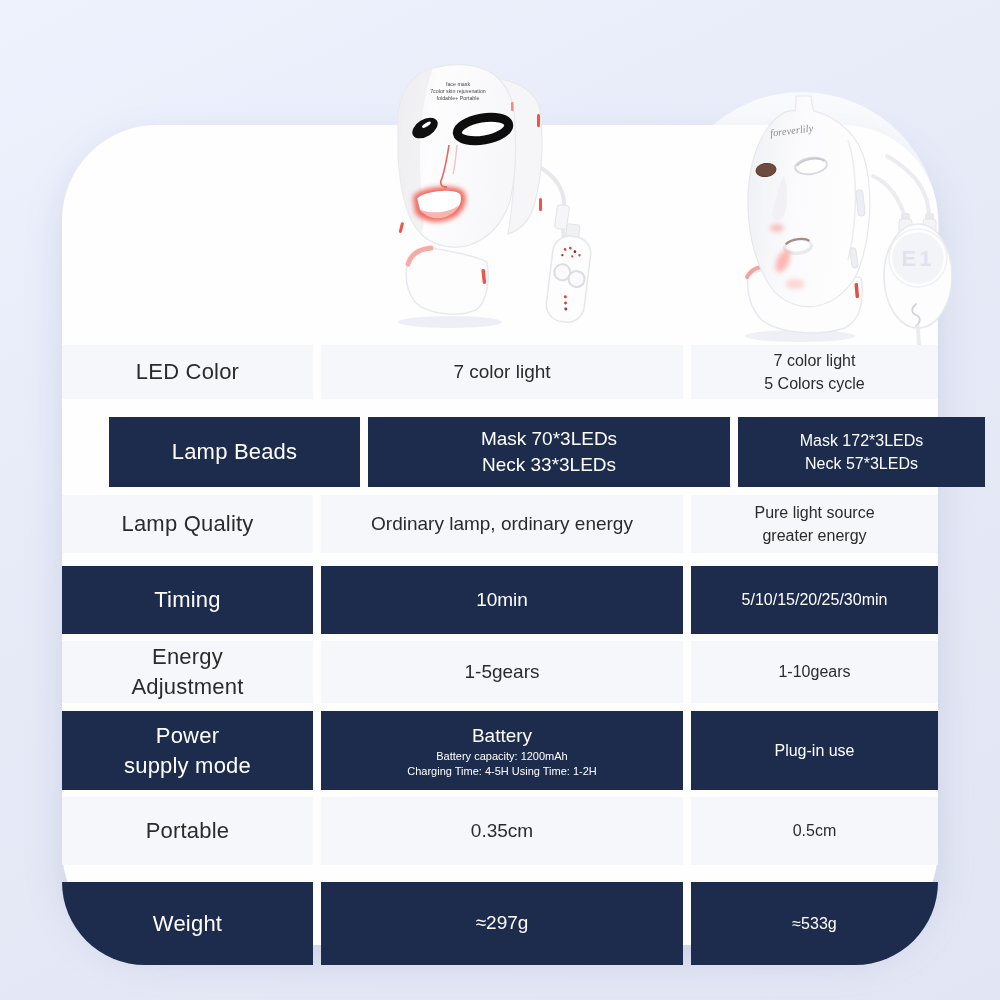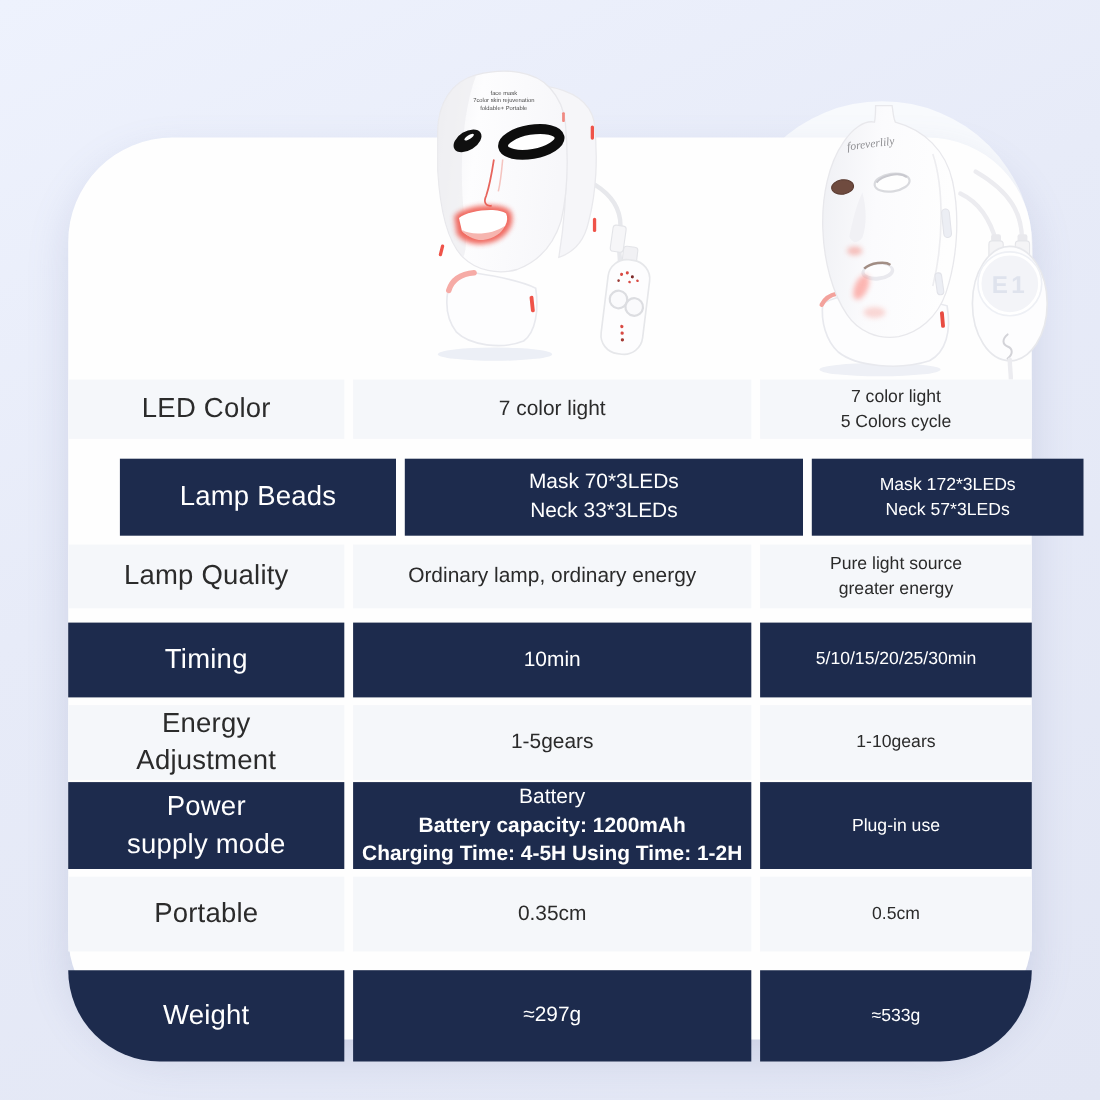--- a/index.html
+++ b/index.html
@@ -15,24 +15,24 @@
   .card{
     position:absolute;left:62px;top:125px;width:876px;height:820px;border-radius:95px;
     background:var(--card);box-shadow:0 16px 38px rgba(110,120,170,.20);
   }
   .product{position:absolute;}
   .spec-table{position:absolute;left:62px;top:345px;width:876px;}
   .row{display:grid;grid-template-columns:251px 362px 247px;column-gap:8px;}
   .cell{display:flex;flex-direction:column;justify-content:center;align-items:center;text-align:center;}
   .cell.light{background:var(--row-light);color:var(--text-dark);}
   .cell.dark{background:var(--row-dark);color:var(--text-light);}
-  .c1{font-size:25px;line-height:1.35;letter-spacing:.2px;}
+  .c1{font-size:22px;line-height:1.35;letter-spacing:.2px;}
   .c2{font-size:19px;line-height:1.38;}
   .c3{font-size:16px;line-height:1.45;}
-  .c2 .sub{font-size:19px;line-height:1.35;font-weight:bold;}
+  .c2 .sub{font-size:11px;line-height:1.35;}
   .row:last-child .cell:first-child{border-bottom-left-radius:86px;}
   .row:last-child .cell:last-child{border-bottom-right-radius:86px;}
   svg text{font-family:"Liberation Sans",sans-serif;}
   .script-text{font-family:"Liberation Serif",serif;font-style:italic;}
 </style>
 </head>
 <body>
 
 <div class="stage">
 

